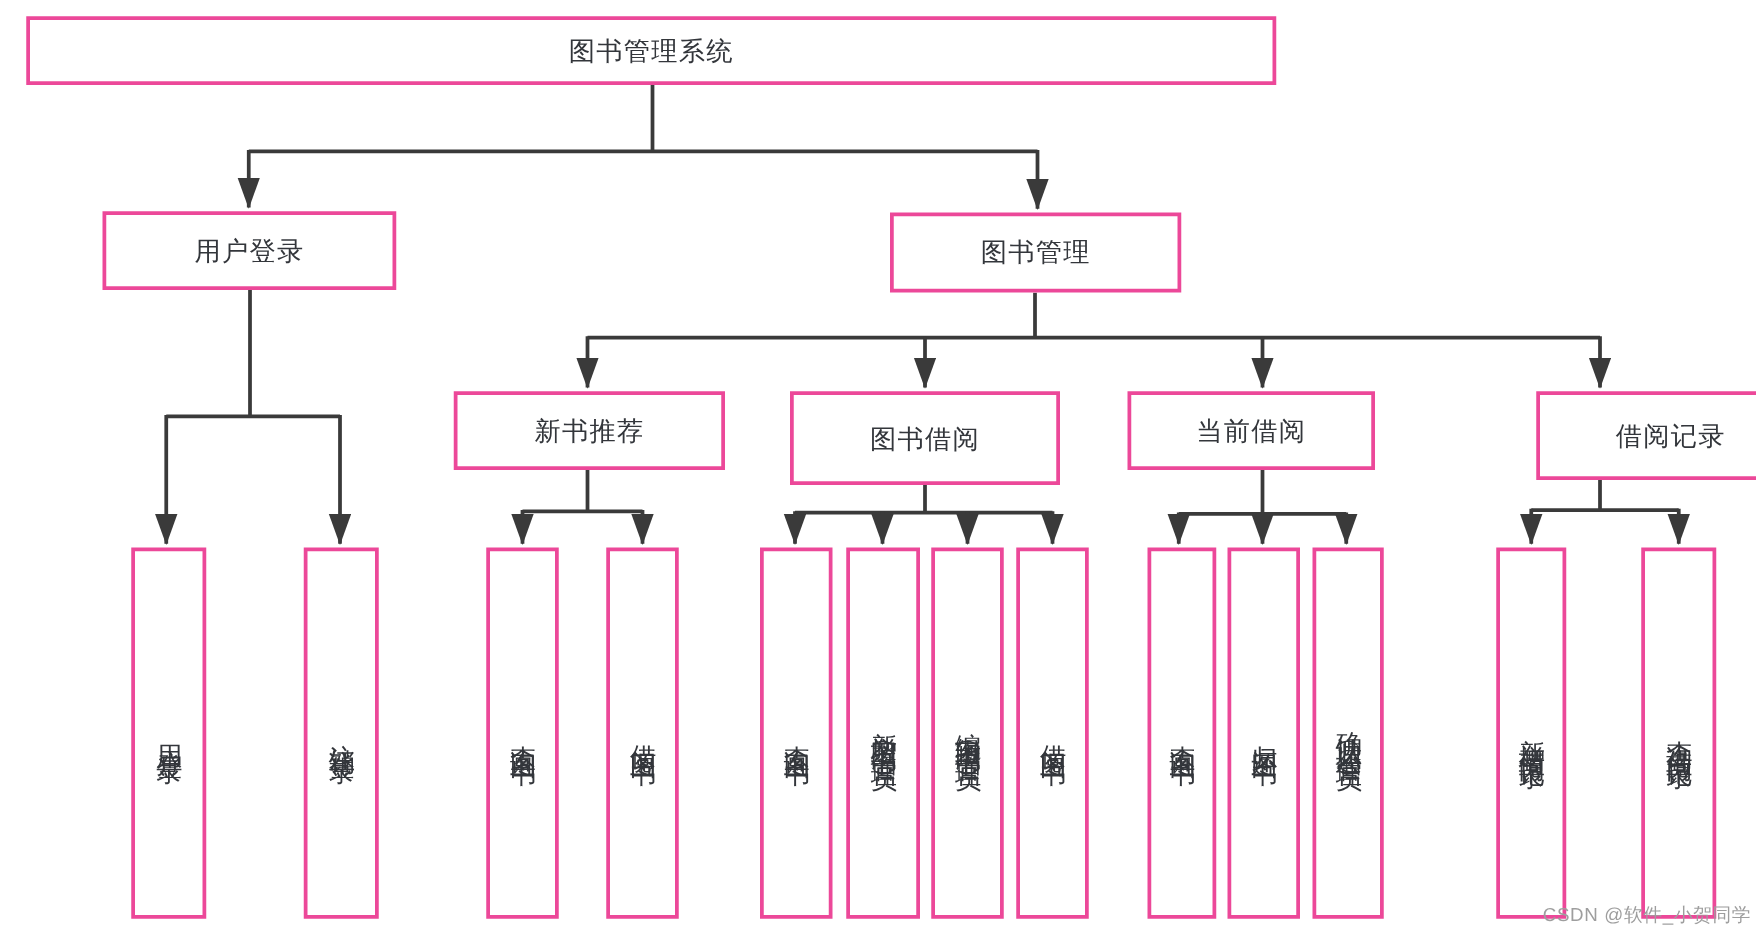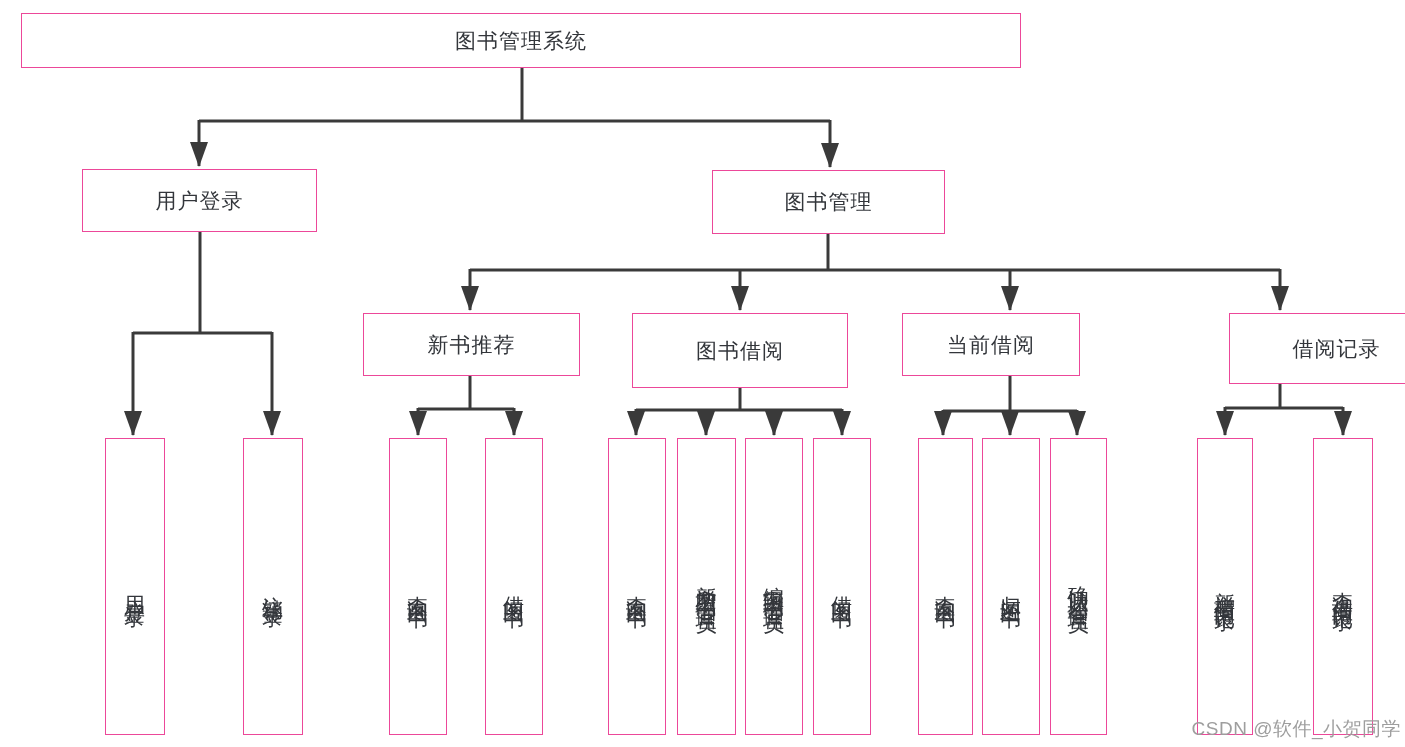--- a/index.html
+++ b/index.html
@@ -16,21 +16,21 @@
     overflow: hidden;
   }
   #wires {
     position: absolute;
     left: 0; top: 0;
     width: 1405px; height: 747px;
   }
   .node {
     position: absolute;
     box-sizing: border-box;
-    border: 1px solid #ec4899;
+    border: 3px solid #ec4899;
     background: #ffffff;
     display: flex;
     align-items: center;
     justify-content: center;
     color: #33363b;
   }
   .node.h span {
     font-size: 21px;
     letter-spacing: 1px;
     white-space: nowrap;
@@ -39,21 +39,21 @@
     writing-mode: vertical-rl;
     text-orientation: mixed;
     font-size: 21px;
     letter-spacing: 4px;
     line-height: 1;
   }
   #watermark {
     position: absolute;
     right: 4px;
     bottom: 5px;
-    font-size: 19px;
+    font-size: 15px;
     color: #9e9e9e;
     letter-spacing: 0.5px;
     white-space: nowrap;
   }
 </style>
 </head>
 <body>
 
 <div id="stage">
 
@@ -117,21 +117,21 @@
   <div class="node h" style="left:363px; top:313px; width:217px; height:63px">
     <span>新书推荐</span>
   </div>
 
   <div class="node h" style="left:712px; top:170px; width:233px; height:64px">
     <span>图书管理</span>
   </div>
   <div class="node h" style="left:632px; top:313px; width:216px; height:75px">
     <span>图书借阅</span>
   </div>
-  <div class="node h" style="left:902px; top:313px; width:178px; height:63px">
+  <div class="node h" style="left:902px; top:313px; width:198px; height:63px">
     <span>当前借阅</span>
   </div>
   <div class="node h" style="left:1229px; top:313px; width:215px; height:71px">
     <span>借阅记录</span>
   </div>
 
   <div class="node v" style="left:105px; top:438px; width:60px; height:297px">
     <span>用户登录</span>
   </div>
   <div class="node v" style="left:243px; top:438px; width:60px; height:297px">

